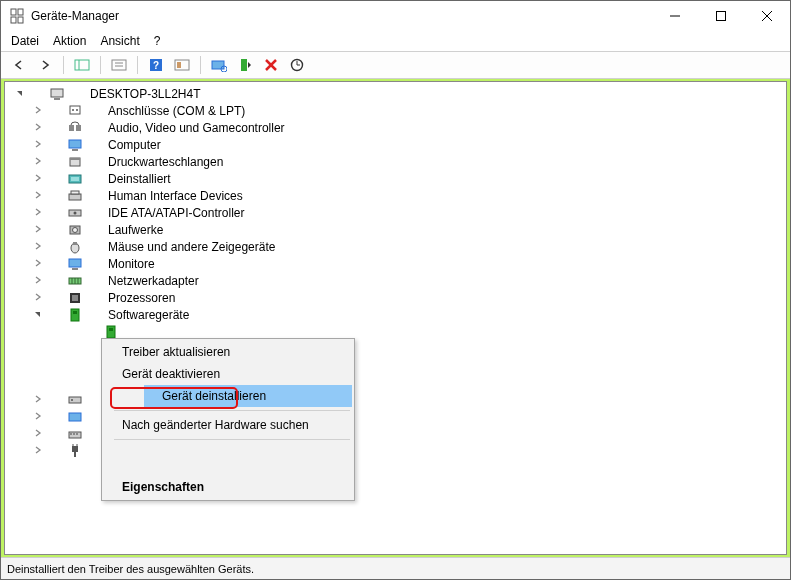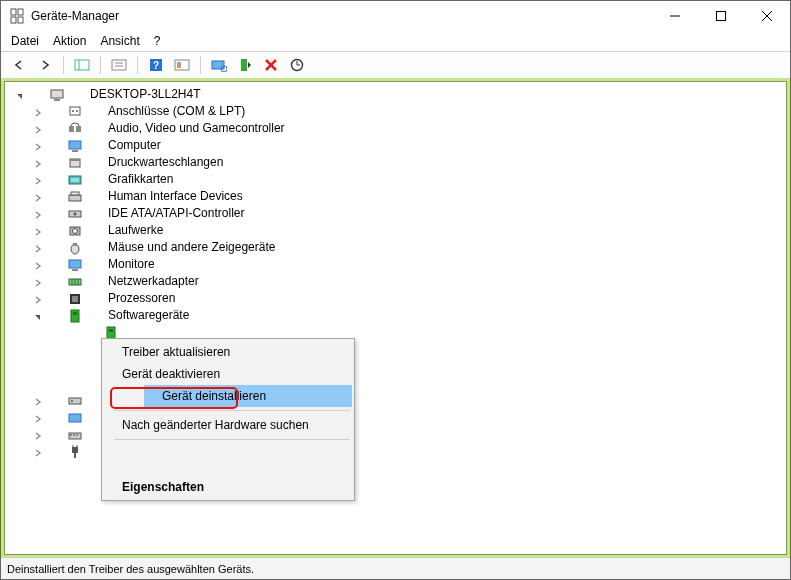--- a/index.html
+++ b/index.html
@@ -84,21 +84,21 @@
     margin: 2px 3px 2px 3px;
     overflow: hidden;
     position: relative;
     background: #fff;
   }
   .tree {
     padding: 4px 0 4px 4px;
   }
   .row {
     display: flex;
-    align-items: flex-end;
+    align-items: flex-start;
     height: 17px;
     line-height: 17px;
     white-space: nowrap;
     gap: 21px;
   }
   .chev {
     width: 14px; height: 14px;
     display: flex; align-items: center; justify-content: center;
     margin-right: 1px;
     color: #666;
@@ -347,21 +347,21 @@
               <svg width="10" height="10">
                 <path d="M3 2 L7 5 L3 8" fill="none" stroke="#888" stroke-width="1.3"></path>
               </svg>
             </span>
             <span class="icon16">
               <svg width="16" height="16">
                 <rect x="2" y="4" width="12" height="8" fill="#5bb" stroke="#277"></rect>
                 <rect x="4" y="6" width="8" height="4" fill="#9dd"></rect>
               </svg>
             </span>
-            <span>Grafikkarten</span>
+            <span>Deinstalliert</span>
           </div>
           <div class="row d1">
             <span class="chev">
               <svg width="10" height="10">
                 <path d="M3 2 L7 5 L3 8" fill="none" stroke="#888" stroke-width="1.3"></path>
               </svg>
             </span>
             <span class="icon16">
               <svg width="16" height="16">
                 <rect x="2" y="6" width="12" height="6" fill="#ccc" stroke="#555"></rect>

